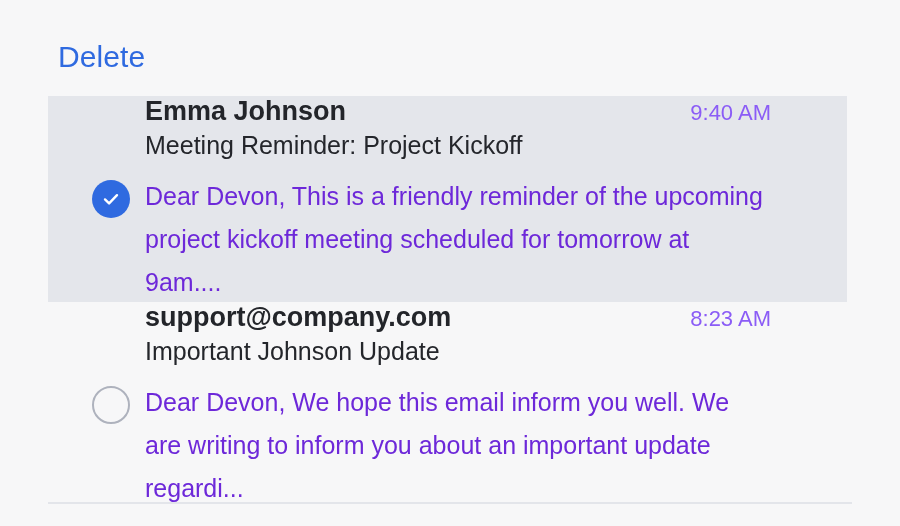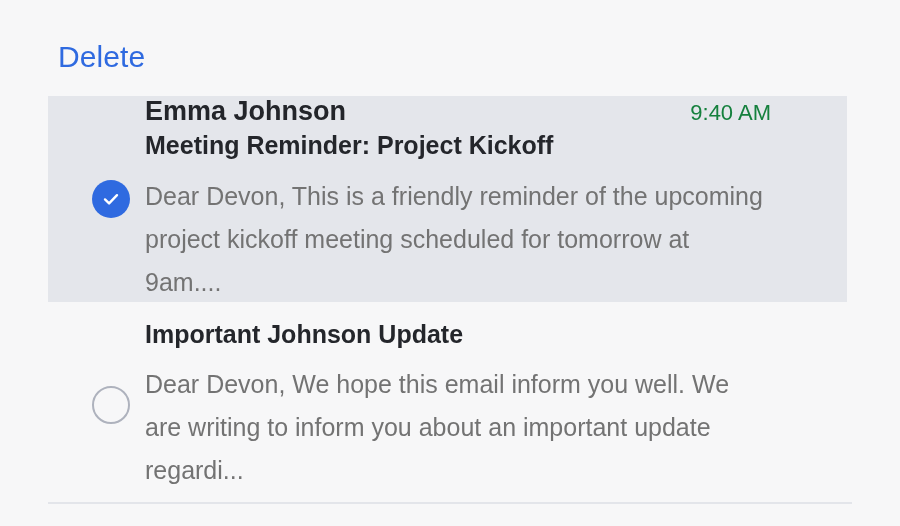--- a/index.html
+++ b/index.html
@@ -140,40 +140,40 @@
     color: #23252a;
     line-height: 1.3;
     white-space: nowrap;
     overflow: hidden;
     text-overflow: ellipsis;
   }
 
   .timestamp {
     font-size: 22px;
     font-weight: 400;
-    color: #15803d;
+    color: #8b5cf6;
     line-height: 1.3;
     white-space: nowrap;
     flex: 0 0 auto;
   }
 
   .subject {
     font-size: 25px;
-    font-weight: 700;
+    font-weight: 400;
     color: #24262b;
     line-height: 1.35;
     white-space: nowrap;
     overflow: hidden;
     text-overflow: ellipsis;
   }
 
   .preview {
     font-size: 25px;
     font-weight: 400;
-    color: #737373;
+    color: #6d28d9;
     line-height: 1.72;
     margin-top: 12px;
     max-width: 672px;
   }
 
   
   .list-divider {
     position: absolute;
     left: 48px;
     top: 502px;
@@ -217,20 +217,24 @@
     </div>
 
     <div class="email-row">
       <div class="row-inner">
         <div class="checkbox-wrap">
           <div class="checkbox unchecked">
             <span></span>
           </div>
         </div>
         <div class="email-content">
+          <div class="email-top">
+            <div class="sender">support@company.com</div>
+            <div class="timestamp">8:23 AM</div>
+          </div>
           <div class="subject">Important Johnson Update</div>
           <div class="preview">Dear Devon, We hope this email inform you well. We are writing to inform you about an important update regardi...</div>
         </div>
       </div>
     </div>
 
   </div>
 
   <div class="list-divider"></div>
 

